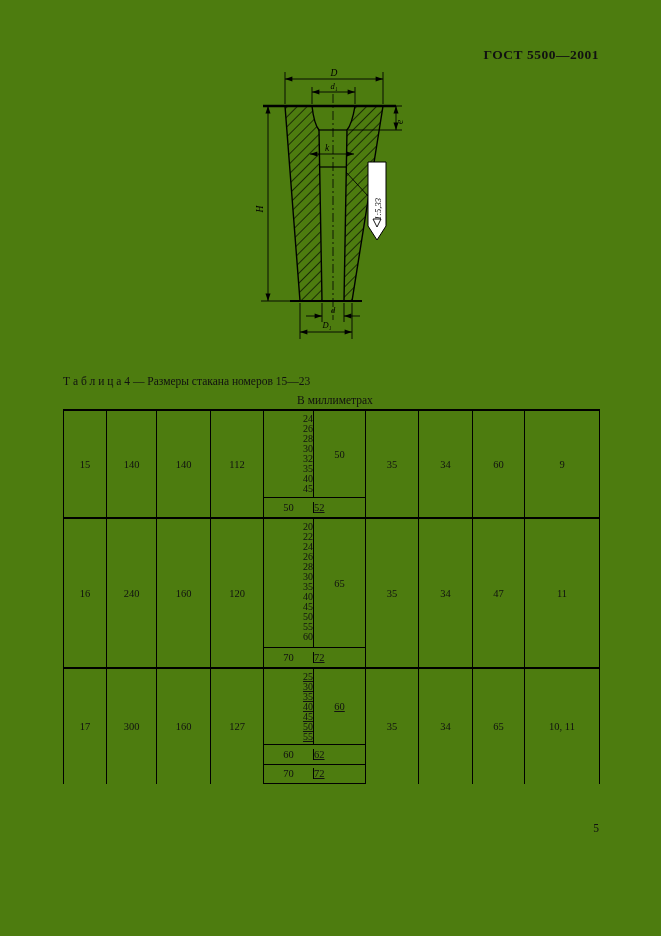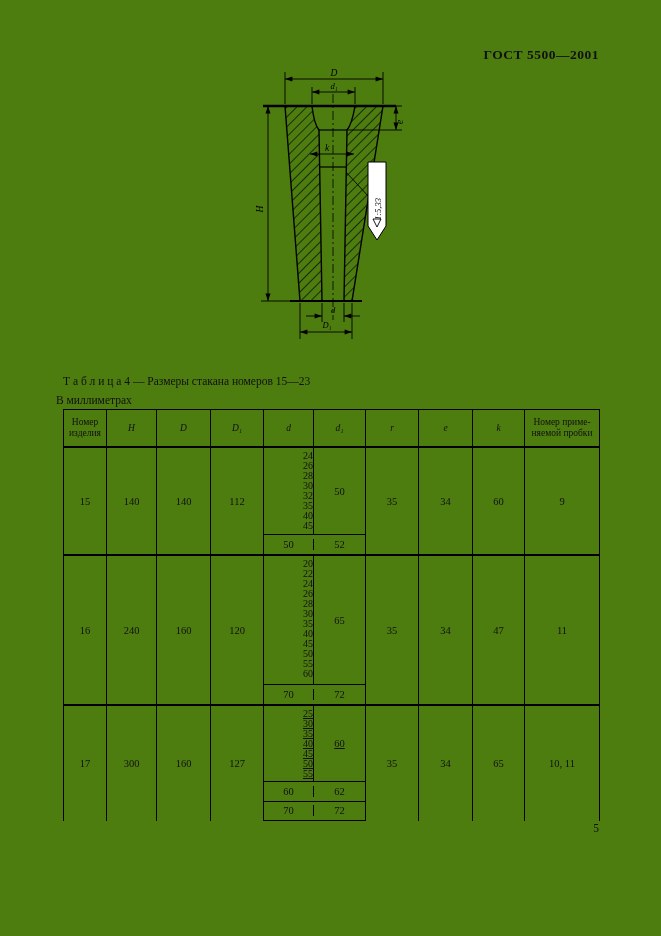--- a/index.html
+++ b/index.html
@@ -7,21 +7,21 @@
     position:relative;width:661px;height:936px;background:#4d7c0f;
     font-family:"Liberation Serif","DejaVu Serif",serif;color:#111;
     overflow:hidden;margin:0 auto;
   }
   
   .gost-header{position:absolute;top:47px;right:62px;font-weight:bold;font-size:13.5px;letter-spacing:.5px;}
   
   .figure-wrap{position:absolute;left:250px;top:64px;width:200px;height:296px;}
   .fig-caption{position:absolute;top:361px;left:63px;width:536px;text-align:center;font-size:11.5px;}
   .tbl-title{position:absolute;top:375px;left:63px;font-size:11.5px;}
-  .units-note{position:absolute;top:394px;left:56px;width:536px;text-align:left;font-size:11.5px;}
+  .units-note{position:absolute;top:394px;left:67px;width:536px;text-align:center;font-size:11.5px;}
   .page-number{position:absolute;top:822px;right:62px;font-size:11.5px;}
   
   .tbl-wrap{position:absolute;left:63px;top:409px;width:536px;}
   table.t4{border-collapse:collapse;table-layout:fixed;width:536px;font-size:10.5px;}
   table.t4 th,table.t4 td{border:1.5px solid #000;text-align:center;vertical-align:middle;padding:0;font-weight:normal;}
   table.t4 tr.hdr th{height:36px;font-size:9.5px;line-height:11px;white-space:pre-line;border-bottom:2.4px solid #000;}
   table.t4 th.var{font-style:italic;font-size:11px;}
   table.t4 tr.datarow > td{border-top:2.4px solid #000;}
   tr.r15 > td{height:106px;}
   tr.r16 > td{height:148px;}
@@ -29,21 +29,21 @@
   td.ddcell{vertical-align:top;}
   .dmain{display:flex;}
   .r15 .dmain{height:86px;}
   .r16 .dmain{height:128px;}
   .r17 .dmain{height:75px;text-decoration:underline;}
   .dcol{width:49px;border-right:1.5px solid #000;text-align:right;
         white-space:pre-line;font-size:10px;line-height:10px;padding-top:3px;}
   .d1col{flex:1;display:flex;align-items:center;justify-content:center;}
   .dsub{display:flex;height:18.5px;border-top:1.2px solid #000;align-items:center;}
   .dsub .sd{width:49px;border-right:1.5px solid #000;text-align:center;}
-  .dsub .sd1{flex:1;text-align:center;}
+  .dsub .sd1{flex:1;text-align:left;text-decoration:underline;}
   .r17 .dsub:last-child{border-bottom:1.2px solid #000;}
   
   svg text{font-family:"Liberation Serif","DejaVu Serif",serif;font-style:italic;font-size:9.5px;fill:#000;}
   svg .lbl-small{font-size:8.5px;}
 </style>
 </head>
 <body>
 
 <div id="page">
 
@@ -122,34 +122,20 @@
           <col style="width:54px">
           <col style="width:53px">
         <col style="width:50px">
           <col style="width:52px">
           <col style="width:53px">
           <col style="width:54px">
         <col style="width:52px">
           <col style="width:75px">
       </colgroup>
       <tbody>
-          <tr class="hdr">
-        <th>Номер
-изделия</th>
-        <th class="var">H</th>
-        <th class="var">D</th>
-        <th class="var">D₁</th>
-        <th class="var">d</th>
-        <th class="var">d₁</th>
-        <th class="var">r</th>
-        <th class="var">e</th>
-        <th class="var">k</th>
-        <th>Номер приме-
-няемой пробки</th>
-      </tr>
 
       <tr class="datarow r15">
         <td>15</td>
         <td>140</td>
         <td>140</td>
         <td>112</td>
         <td colspan="2" class="ddcell">
           <div class="dmain">
             <div class="dcol">24
 26

